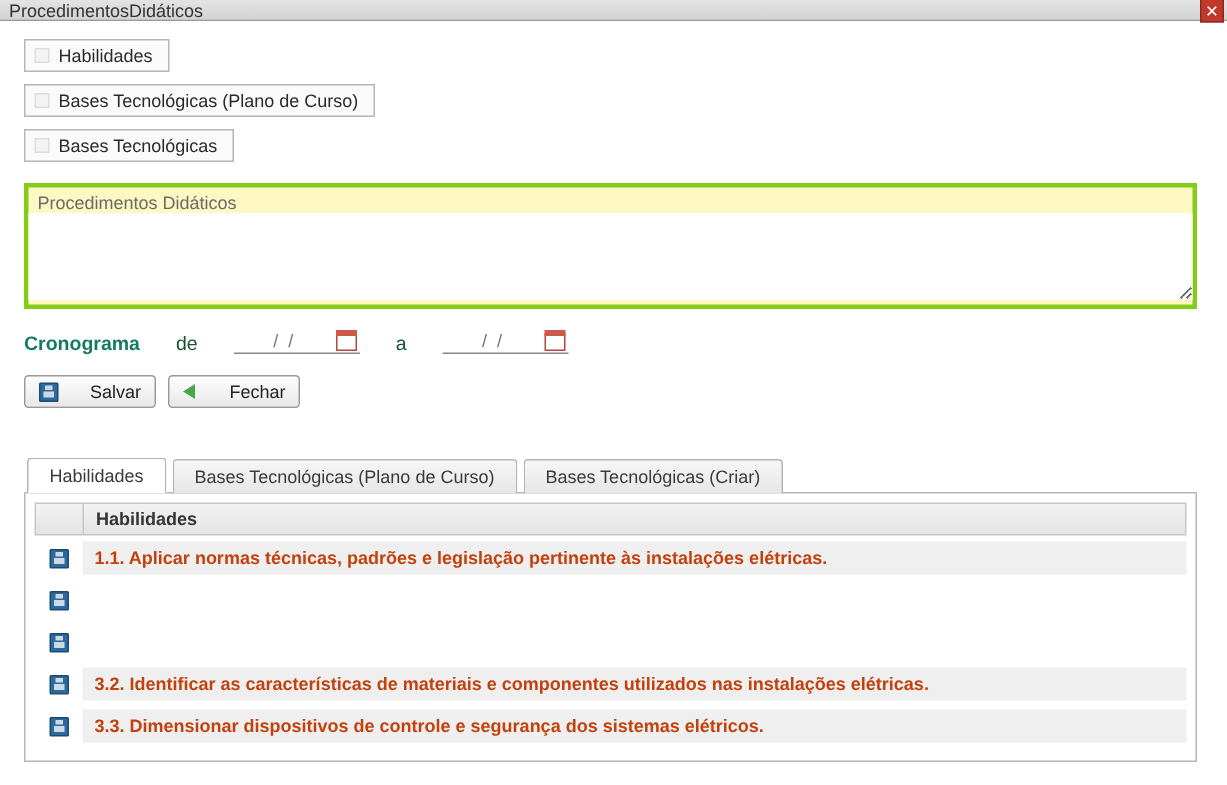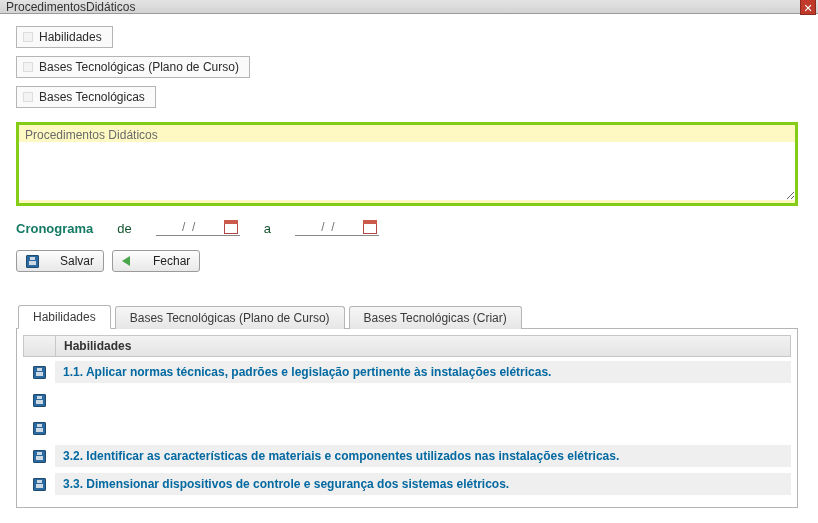--- a/index.html
+++ b/index.html
@@ -224,21 +224,21 @@
   }
   .grid-row .iconcell {
     width: 32px;
     display: flex;
     align-items: center;
     justify-content: center;
     cursor: pointer;
   }
   .grid-row .txtcell {
     flex: 1;
-    color: #0369a1;
+    color: #c2410c;
     font-weight: bold;
     font-size: 12px;
     padding: 4px 8px;
     background: #efefef;
   }
   
   .viewport::-webkit-scrollbar { width: 16px; }
   .viewport::-webkit-scrollbar-track { background: #efefef; }
   .viewport::-webkit-scrollbar-thumb { background: #c2c2c2; border: 1px solid #a8a8a8; }
 </style>

